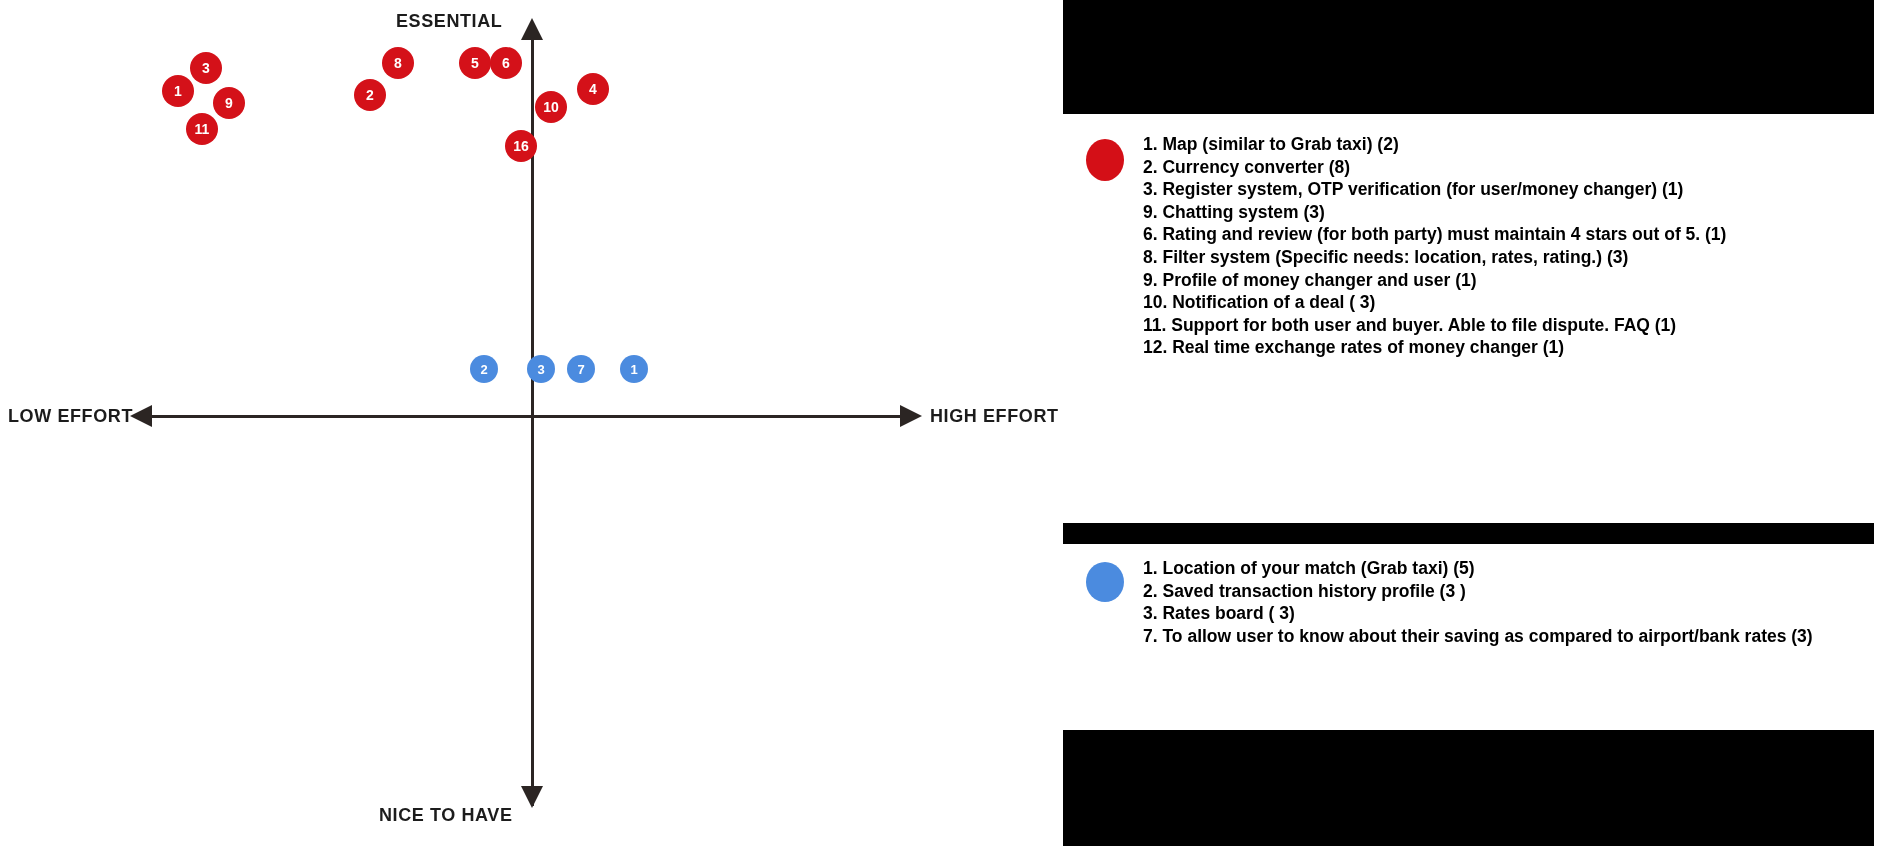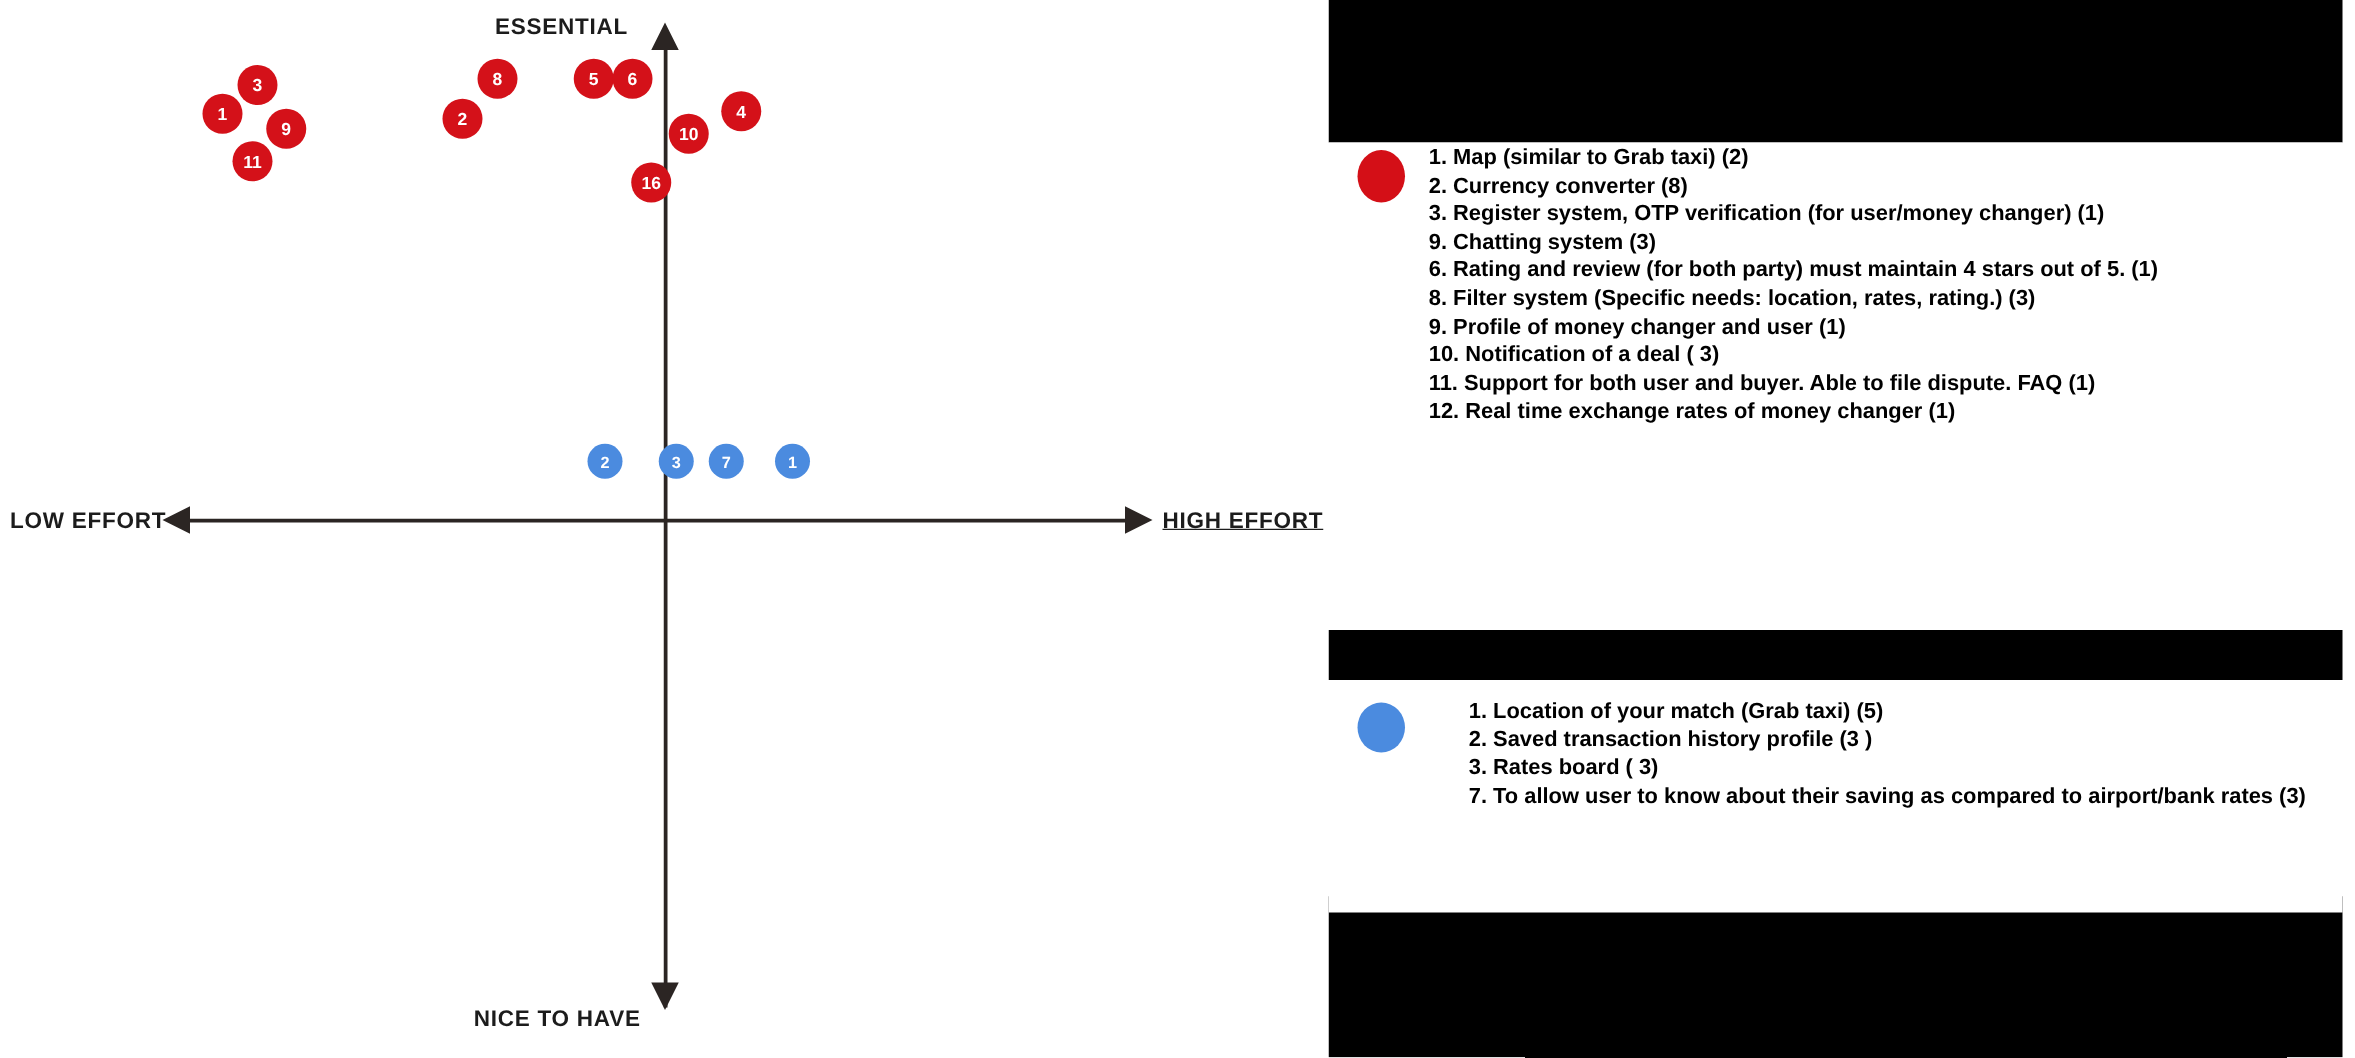--- a/index.html
+++ b/index.html
@@ -84,21 +84,21 @@
     font-family: "Liberation Sans", sans-serif;
     font-weight: bold;
     font-size: 18px;
     letter-spacing: 0.6px;
     color: #1c1c1c;
     white-space: nowrap;
   }
   #label-essential  { left: 396px; top: 11px;  }
   #label-nice       { left: 379px; top: 805px; }
   #label-low        { left: 8px;   top: 406px; }
-  #label-high       { left: 930px; top: 406px; text-decoration: underline; }
+  #label-high       { left: 930px; top: 406px; }
 
   
   .dot {
     position: absolute;
     border-radius: 50%;
     display: flex;
     align-items: center;
     justify-content: center;
     color: #ffffff;
     font-family: "Liberation Sans", sans-serif;
@@ -139,22 +139,22 @@
   #black-bar-bottom { top: 717px; height: 129px; }
 
   .legend-block {
     position: absolute;
     left: 0;
     width: 821px;
     background: #ffffff;
     display: flex;
     align-items: flex-start;
   }
-  #legend-red  { top: 114px; height: 390px; }
-  #legend-blue { top: 544px; height: 173px; padding-top: 13px; gap: 32px; }
+  #legend-red  { top: 114px; height: 390px; padding-top: 19px; }
+  #legend-blue { top: 544px; height: 173px; padding-top: 13px; }
 
   .legend-swatch {
     flex: 0 0 auto;
     border-radius: 50%;
     margin-left: 23px;
     margin-right: 19px;
   }
   .legend-swatch.red  { width: 38px; height: 42px; background: #D40F17; margin-top: 6px; }
   .legend-swatch.blue { width: 38px; height: 40px; background: #4B8BDF; margin-top: 5px; }
 

